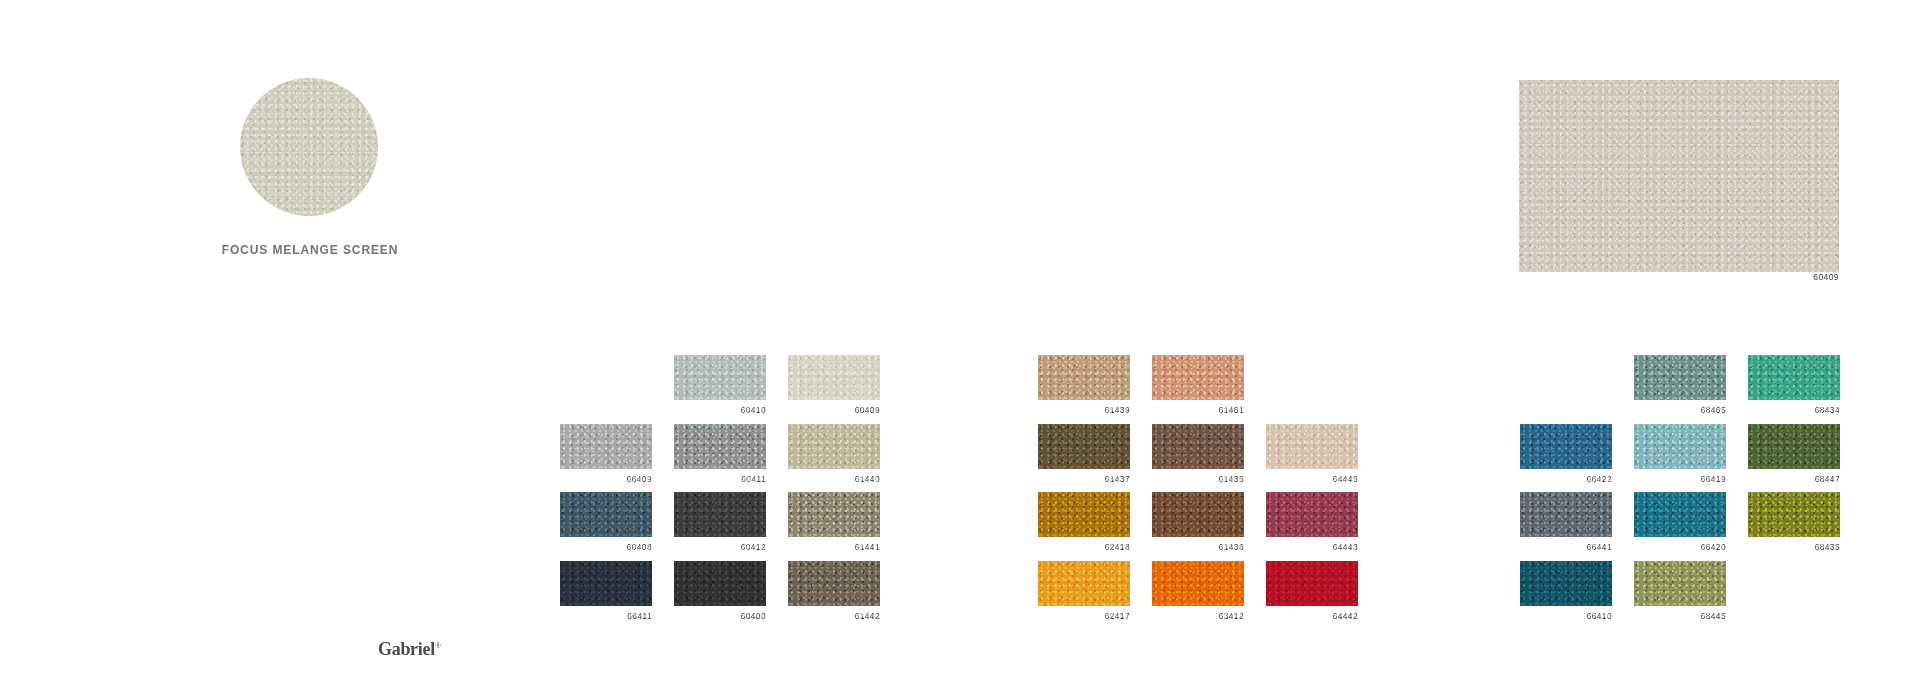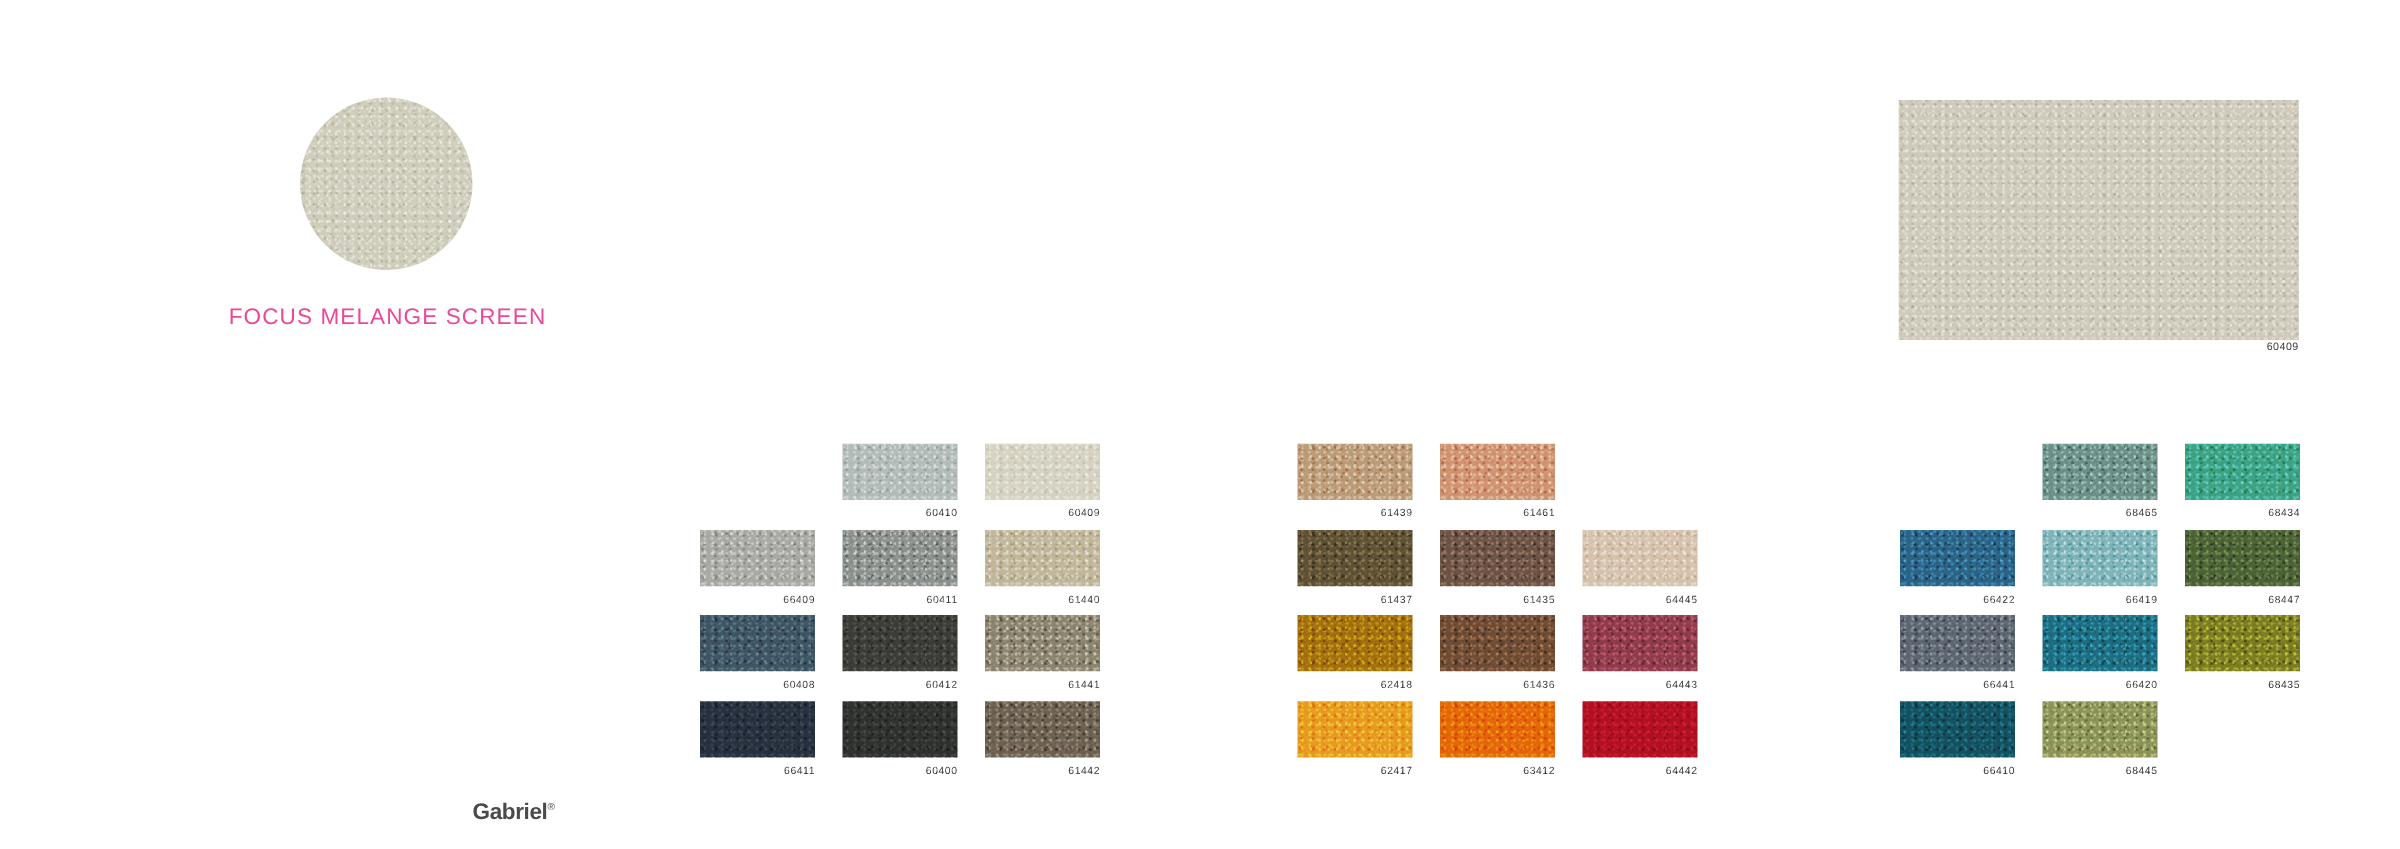--- a/index.html
+++ b/index.html
@@ -16,22 +16,22 @@
 
   
   #hero-circle{
     position:absolute;left:240px;top:78px;
     width:138px;height:138px;border-radius:50%;
     overflow:hidden;
   }
   #product-title{
     position:absolute;left:0;top:243px;width:620px;
     text-align:center;
-    font-size:18px;letter-spacing:0.9px;
-    color:#ec4899;font-weight:400;
+    font-size:12px;letter-spacing:0.9px;
+    color:#737373;font-weight:700;
     white-space:nowrap;
   }
   #product-subtitle{
     position:absolute;left:0;top:264px;width:620px;
     text-align:center;
     font-size:9.5px;letter-spacing:.2px;
     color:#4a4a4a;font-weight:400;
   }
 
   
@@ -56,20 +56,21 @@
     font-size:8.3px;color:#3a3a3a;letter-spacing:.45px;
     margin-top:5px;line-height:10px;
     font-family:"Liberation Sans", sans-serif;
   }
 
   
   #brand-logo{
     position:absolute;left:378px;top:639px;
     font-size:18px;font-weight:bold;letter-spacing:-0.3px;
     color:#4a4a4a;
+    font-family:Liberation Serif, serif;
   }
   #brand-logo .reg{font-size:8px;vertical-align:super;font-weight:normal;}
 
   
   .tex{position:absolute;inset:0;}
   .tex::before,.tex::after{
     content:"";position:absolute;inset:-20%;
     background-repeat:repeat;
     mix-blend-mode:overlay;
   }

